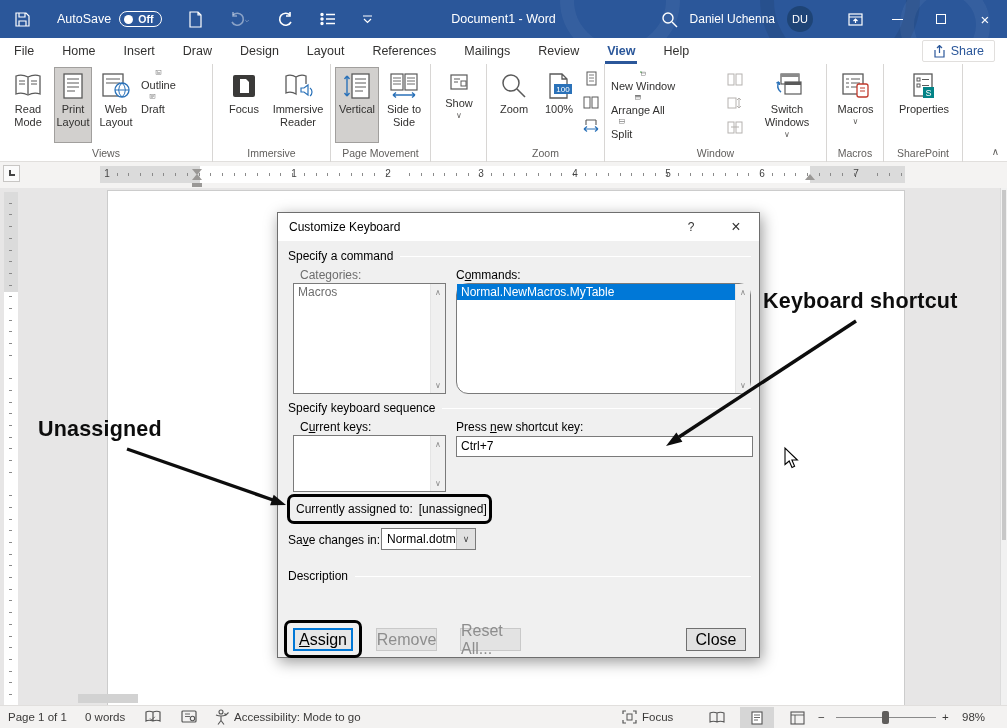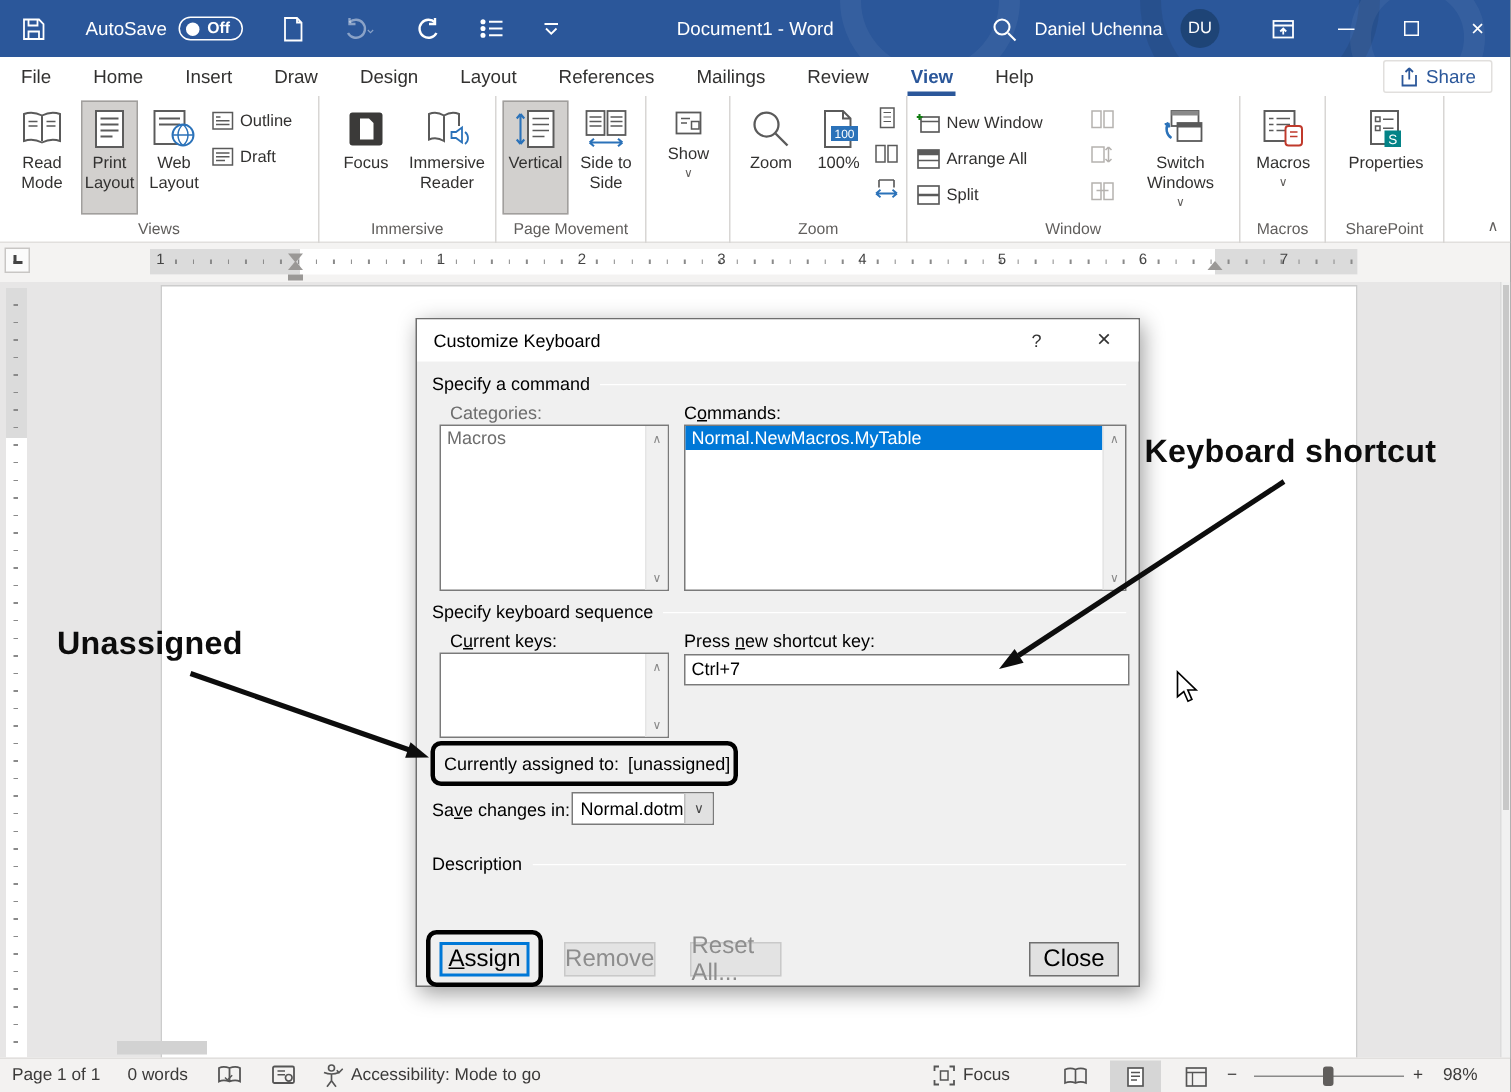--- a/index.html
+++ b/index.html
@@ -35,21 +35,21 @@
   .tab.active::after { content:""; position:absolute; left:12px; right:12px; bottom:0; height:3px; background:#2b579a; }
   .share-btn { position:absolute; right:12px; top:2px; height:22px; display:flex; align-items:center; gap:5px; padding:0 10px; border:1px solid #e1dfdd; border-radius:2px; color:#2b579a; font-size:12.5px; background:#fff; }
   
   .ribbon { position:absolute; left:0; top:64px; width:1007px; height:98px; background:#fff; border-bottom:1px solid #e1dfdd; font-size:11px; color:#323130; }
   .grp { position:absolute; top:0; height:98px; border-right:1px solid #d8d6d4; }
   .grp-label { position:absolute; left:0; right:0; bottom:3px; text-align:center; color:#605e5c; font-size:10.5px; white-space:nowrap; }
   .bigbtn { position:absolute; top:3px; display:flex; flex-direction:column; align-items:center; text-align:center; padding-top:4px; height:76px; border:1px solid transparent; line-height:13px; }
   .bigbtn .lbl { margin-top:3px; white-space:pre-line; }
   .bigbtn.sel, .smallsq.sel { background:#d2d0ce; border:1px solid #a19f9d; }
   .chev { font-size:8px; color:#605e5c; line-height:7px; margin-top:2px; }
-  .smbtn { position:absolute; display:flex; align-items:center; gap:4px; height:21px; white-space:nowrap; }
+  .smbtn { position:absolute; display:flex; align-items:center; gap:4px; height:21px; white-space:nowrap;flex-direction:column; }
   .smico { position:absolute; width:20px; height:18px; display:flex; align-items:center; justify-content:center; }
   .collapse { position:absolute; right:8px; bottom:4px; color:#605e5c; font-size:10px; }
   
   .rulerrow { position:absolute; left:0; top:162px; width:1007px; height:26px; background:#f4f3f2; }
   .tabsel { position:absolute; left:3px; top:3px; width:17px; height:17px; background:#fbfbfb; border:1px solid #c8c6c4; }
   .tabsel i { position:absolute; left:5px; top:4px; width:6px; height:6px; border-left:2px solid #444; border-bottom:2px solid #444; display:block; }
   .hruler { position:absolute; left:100px; top:4px; width:805px; height:17px; background:#fff; }
   .hr-margin { position:absolute; top:0; bottom:0; background:#dbdbdb; }
   .hr-ticks { position:absolute; left:0; right:0; top:7px; height:3px; background:repeating-linear-gradient(to right, transparent 0 10.7px, #8a8a8a 10.7px 11.7px); background-position-x:6px; }
   .hr-num { position:absolute; top:2px; transform:translateX(-50%); font-size:10px; color:#444; }
@@ -483,21 +483,21 @@
       <div class="lb-item">Macros</div>
       <div class="lb-scroll">
         <span class="lb-up">∧</span>
         <span class="lb-dn">∨</span>
       </div>
     </div>
 
     <span class="dlg-lbl" style="left:178px;top:55px;">
       <span>C</span><u class="acc">o</u><span>mmands:</span>
     </span>
-    <div class="listbox" style="left:178px;top:70px;width:295px;height:111px;">
+    <div class="listbox" style="left:178px;top:70px;width:295px;height:111px;border-radius:12px;">
       <div class="lb-item selected">Normal.NewMacros.MyTable</div>
       <div class="lb-scroll">
         <span class="lb-up">∧</span>
         <span class="lb-dn">∨</span>
       </div>
     </div>
 
     <div class="dlg-section" style="top:188px;">
       <span class="txt">Specify keyboard sequence</span>
         <span class="line"></span>

